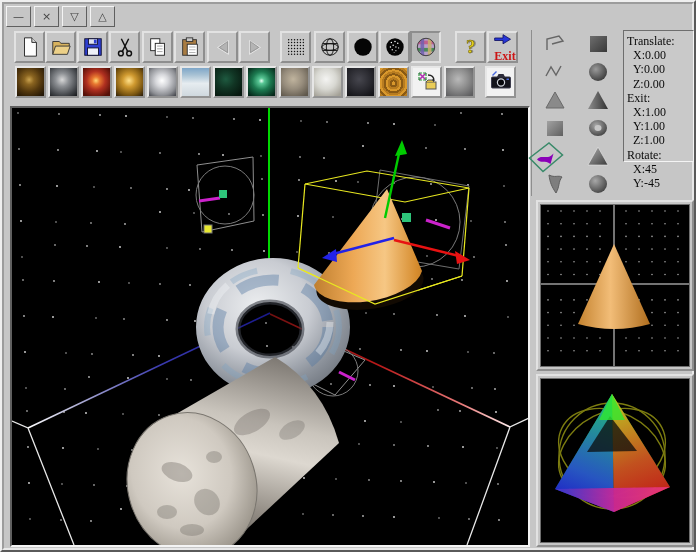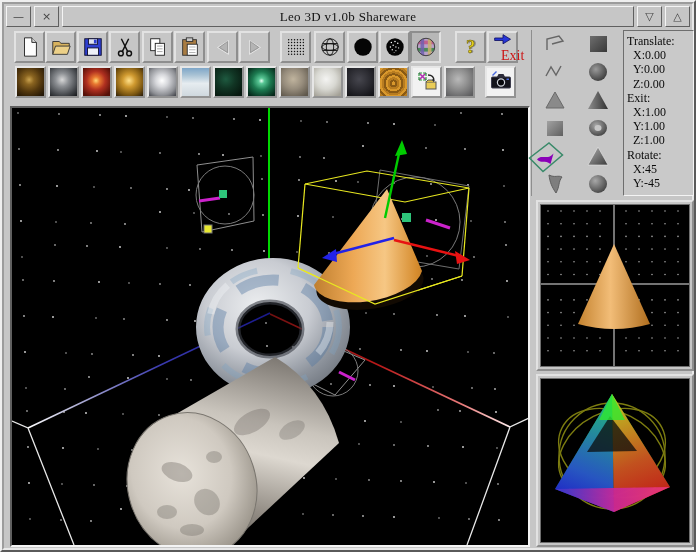--- a/index.html
+++ b/index.html
@@ -12,31 +12,31 @@
   .raised{background:#c6c6c6;border:1px solid;border-color:#f4f4f4 #5f5f5f #5f5f5f #f4f4f4;}
   .titlebar{position:absolute;left:4px;top:4px;right:4px;height:21px;display:flex;gap:3px;}
   .tb-btn{width:25px;height:21px;display:flex;align-items:center;justify-content:center;
           font-size:11px;color:#444;cursor:pointer;padding:0;font-family:"DejaVu Sans",sans-serif;}
   .tb-title{flex:1;display:flex;align-items:center;justify-content:center;
             font-size:13px;color:#111;letter-spacing:.3px;}
   .toolrow-btn{position:absolute;width:31px;height:32px;border:2px outset #e2e2e2;background:#c6c6c6;
                display:flex;align-items:center;justify-content:center;padding:0;cursor:pointer;}
   .toolrow-btn.pressed{border:2px inset #e2e2e2;background:#b7b7b7;}
   .toolrow-btn svg{display:block;}
-  .toolrow-btn .xlbl{position:absolute;bottom:0px;left:12px;right:0;text-align:center;
-               font-family:"Liberation Serif",serif;font-size:14px;font-weight:normal;color:#cc1515;line-height:10px;}
+  .toolrow-btn .xlbl{position:absolute;bottom:0px;left:5px;right:0;text-align:center;
+               font-family:"Liberation Serif",serif;font-size:12px;font-weight:bold;color:#cc1515;line-height:10px;}
   .swatch{position:absolute;width:31px;height:32px;border:2px outset #e6e6e6;padding:0;cursor:pointer;}
   .swatch-icon{background:#f2f2f2;display:flex;align-items:center;justify-content:center;}
   .viewport{position:absolute;left:8px;top:104px;width:520px;height:441px;background:#000;
             border:2px solid;border-color:#5f5f5f #f4f4f4 #f4f4f4 #5f5f5f;}
   .palette{position:absolute;left:529px;top:28px;width:90px;height:166px;
            display:grid;grid-template-columns:1fr 1fr;grid-template-rows:repeat(6,1fr);
            border-left:1px solid #8e8e8e;padding:2px 2px;}
   .pal-cell{display:flex;align-items:center;justify-content:center;cursor:pointer;position:relative;}
-  .xform{position:absolute;left:621px;top:28px;width:71px;height:166px;background:#c9c9c9;
+  .xform{position:absolute;left:621px;top:28px;width:71px;height:132px;background:#c9c9c9;
          border:1px solid;border-color:#6e6e6e #f4f4f4 #f4f4f4 #6e6e6e;
          padding:3px 0 0 3px;font-size:12px;line-height:14.2px;color:#0a0a0a;}
   .xform .tline.ind{padding-left:6px;}
   .panel3d{position:absolute;background:#c6c6c6;border:2px outset #e2e2e2;padding:2px;}
   .panel3d .inner{width:100%;height:100%;background:#000;border:1px solid #6e6e6e;overflow:hidden;}
   .front-panel{left:534px;top:198px;width:158px;height:171px;}
   .color-panel{left:534px;top:372px;width:158px;height:173px;}
   .tex-bronze{background:radial-gradient(circle at 45% 42%,#c9a24e 0%,#8a6420 22%,#53380e 55%,#241705 90%);}
   .tex-steel{background:radial-gradient(circle at 45% 42%,#d8d8d8 0%,#8d9094 30%,#45484c 70%,#1d1f22 95%);}
   .tex-lava{background:radial-gradient(circle at 48% 45%,#ffd876 0%,#e87830 18%,#b03020 45%,#551008 85%);}
@@ -53,21 +53,20 @@
 </style>
 </head>
 <body>
 
 <div class="app">
   <div class="frame2"></div>
 
   <div class="titlebar">
     <button class="tb-btn raised">—</button>
     <button class="tb-btn raised">×</button>
-    <div class="tb-title raised">Leo 3D v1.0b Shareware</div>
     <button class="tb-btn raised">▽</button>
     <button class="tb-btn raised">△</button>
   </div>
 
   <div id="toolbar">
       <button class="toolrow-btn" style="left: 12px; top: 29px;">
         <span>
           <svg width="22" height="22" viewBox="0 0 24 24">
             <path d="M6 2h8l5 5v15H6z" fill="#fdfdfd" stroke="#222"></path>
             <path d="M14 2v5h5" fill="#d9d9d9" stroke="#222"></path>

